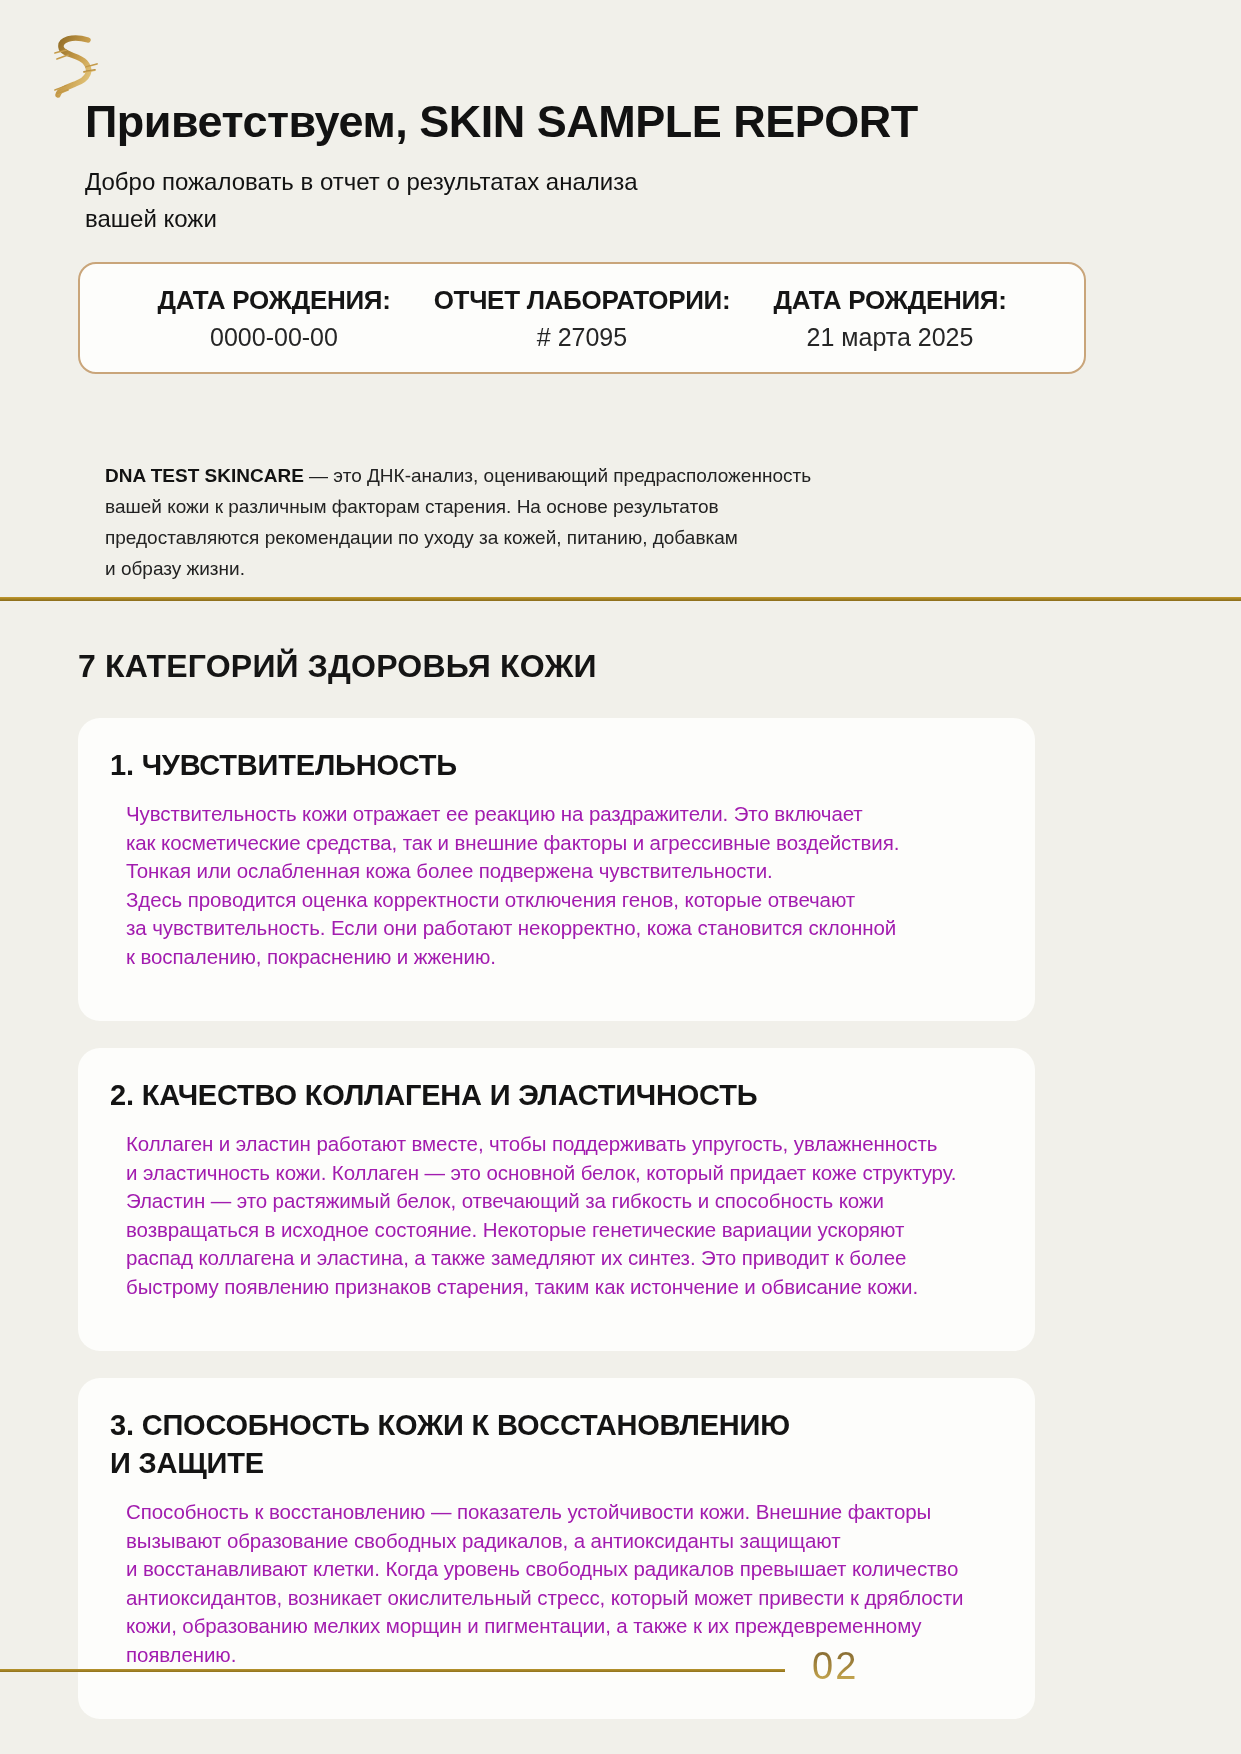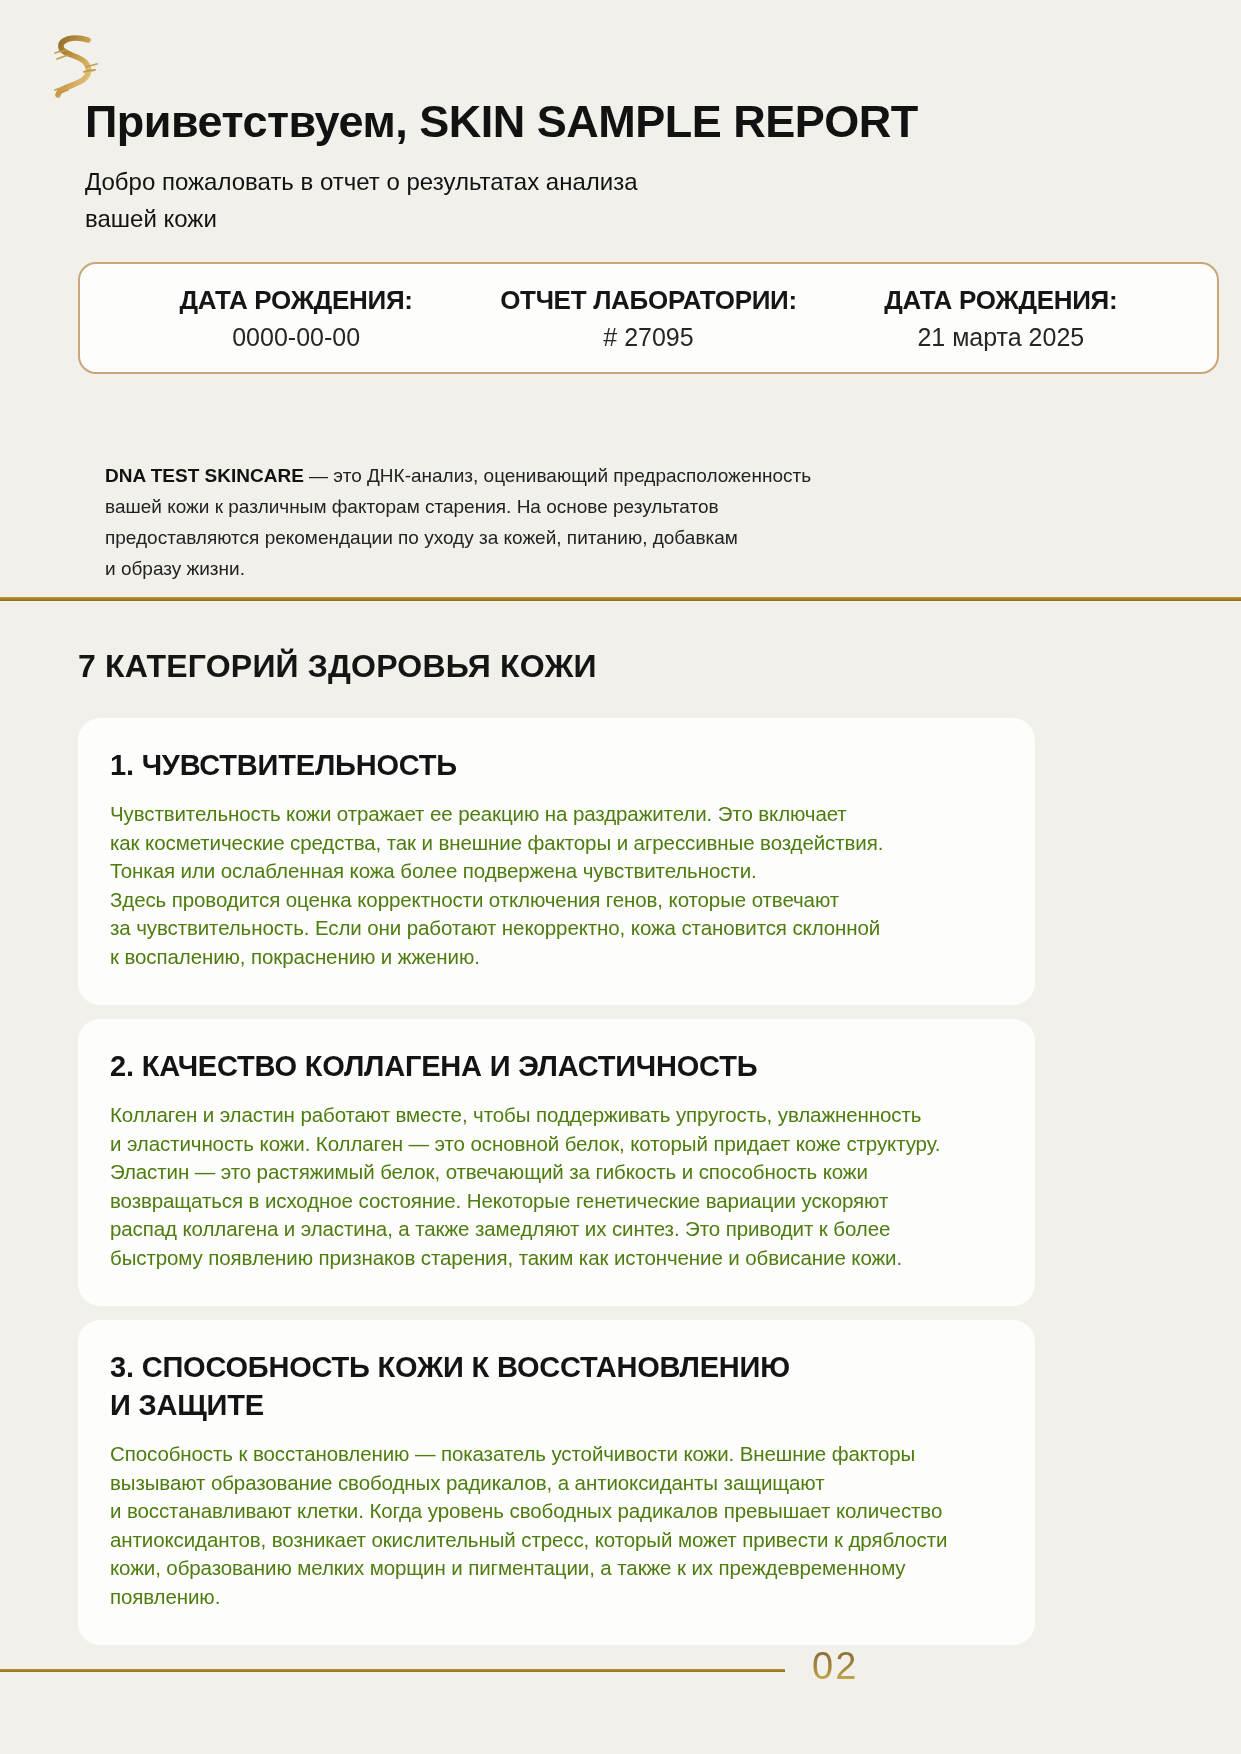--- a/index.html
+++ b/index.html
@@ -23,21 +23,21 @@
     font-size:45px;line-height:52px;font-weight:800;
     letter-spacing:-0.5px;color:#121212;white-space:pre-line;
   }
   .subtitle{
     position:absolute;left:85px;top:163px;width:1000px;
     font-size:24px;line-height:37px;font-weight:400;
     color:#121212;white-space:pre-line;
   }
   
   .info-box{
-    position:absolute;left:78px;top:262px;width:1141px;height:112px;
+    position:absolute;left:78px;top:262px;width:1008px;height:112px;
     background:#fdfdfb;
     border:2px solid #c9a57a;
     border-radius:18px;
     display:flex;align-items:center;justify-content:space-between;
     padding:0 40px;box-sizing:border-box;
   }
   .info-col{
     flex:1 1 0;
     display:flex;flex-direction:column;align-items:center;gap:7px;
     text-align:center;
@@ -61,37 +61,37 @@
     background:linear-gradient(180deg,#c29a30 0%,#99781f 70%,#8a6c1c 100%);
   }
   
   .section-title{
     position:absolute;left:78px;top:648px;width:957px;
     text-align:left;
     font-size:32px;font-weight:800;color:#151515;letter-spacing:0.2px;
   }
   .cards{
     position:absolute;left:78px;top:718px;width:957px;
-    display:flex;flex-direction:column;gap:14px;
+    display:flex;flex-direction:column;gap:27px;
   }
   .card{
     background:#fdfdfb;
     border-radius:22px;
     padding:28px 26px 34px 32px;
     box-sizing:border-box;
   }
   .card-title{
     font-size:29px;line-height:38px;font-weight:800;color:#141414;
     letter-spacing:-0.2px;white-space:pre-line;
     margin:0 0 16px 0;
   }
   .card-body{
-    font-size:20.5px;line-height:28.5px;color:#4d7c0f;
+    font-size:20.5px;line-height:28.5px;color:#a21caf;
     letter-spacing:-0.1px;
-    white-space:pre-line;margin:0;
+    white-space:pre-line;margin:16px;
   }
   
   .footer-rule{
     position:absolute;left:0;top:1669px;width:785px;height:3px;
     background:linear-gradient(180deg,#b8942c,#8f711d);
   }
   .page-number{
     position:absolute;left:812px;top:1645px;
     font-size:38px;font-weight:400;letter-spacing:2px;
     background:linear-gradient(180deg,#7c6230 0%,#a98a3e 55%,#d9bc5e 100%);

